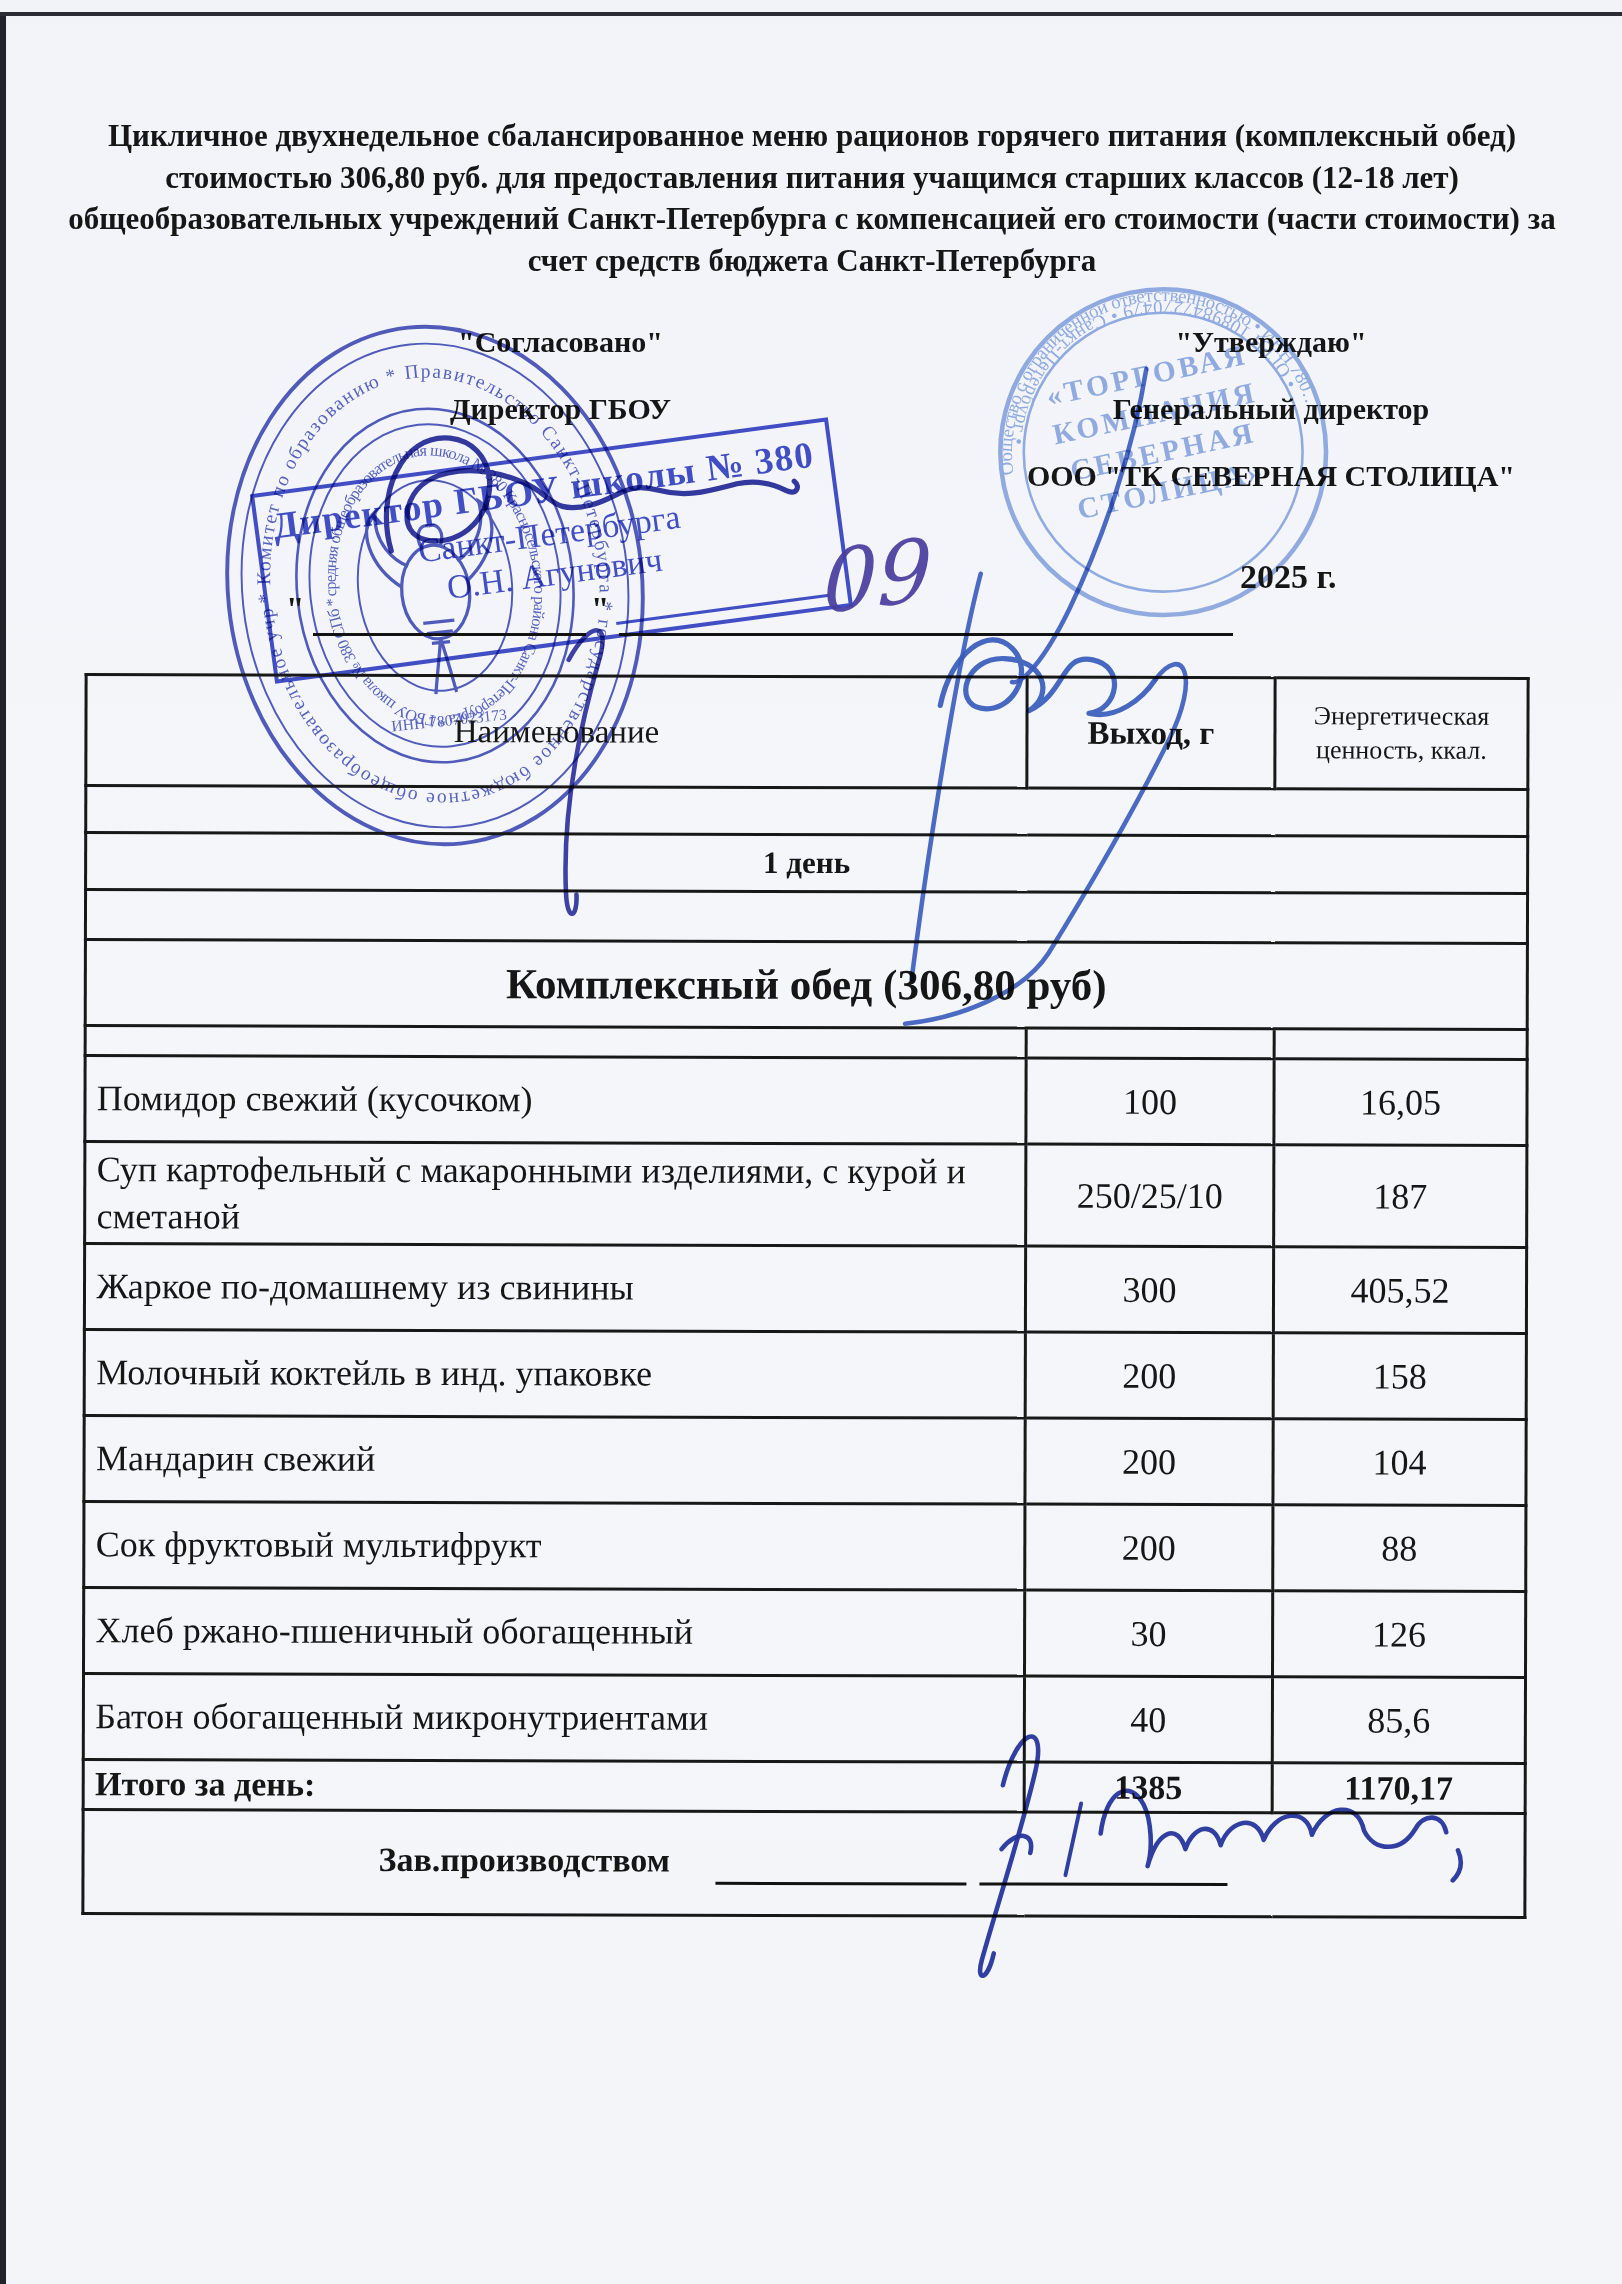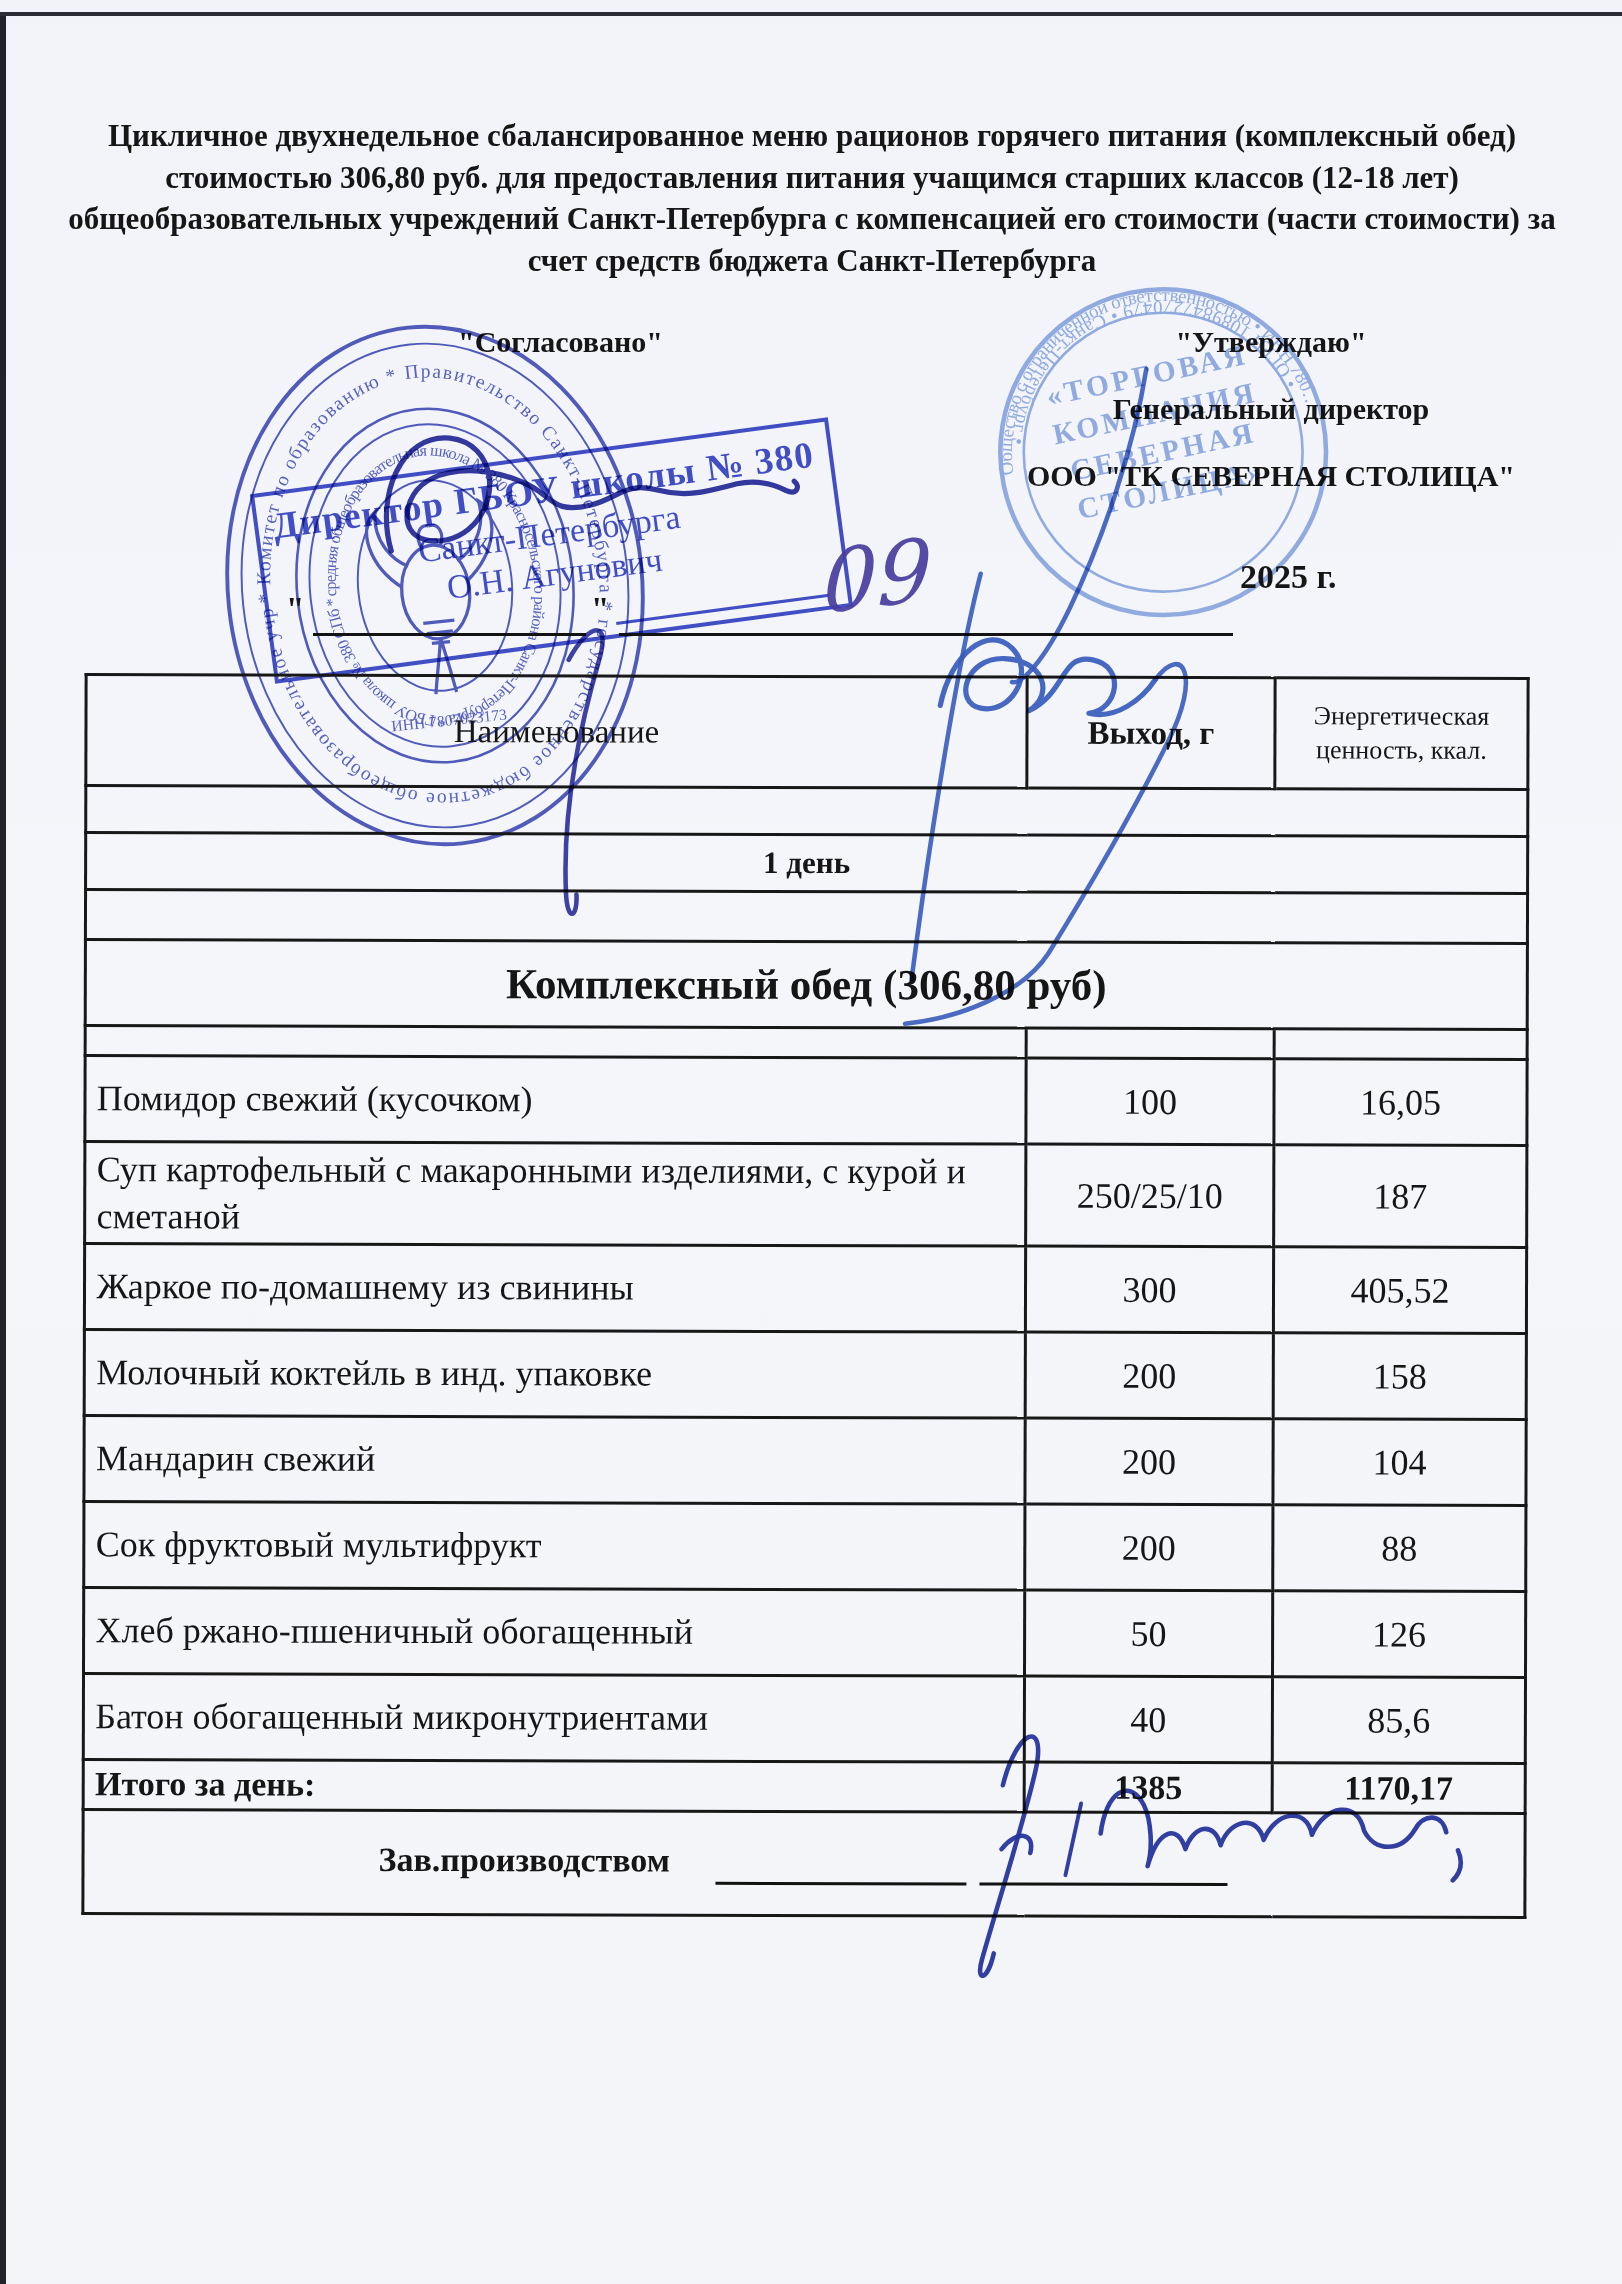--- a/index.html
+++ b/index.html
@@ -80,20 +80,21 @@
 
 <div class="page">
 
   <div class="edge-left"></div>
   <div class="edge-top"></div>
 
   <div class="title">Цикличное двухнедельное сбалансированное меню рационов горячего питания (комплексный обед) стоимостью 306,80 руб. для предоставления питания учащимся старших классов (12-18 лет) общеобразовательных учреждений Санкт-Петербурга с компенсацией его стоимости (части стоимости) за счет средств бюджета Санкт-Петербурга</div>
 
   <div class="ap ap-left">
     <div>"Согласовано"</div>
+    <div>Директор ГБОУ</div>
   </div>
 
   <div class="ap ap-right">
     <div>"Утверждаю"</div>
     <div>Генеральный директор</div>
     <div>ООО "ТК СЕВЕРНАЯ СТОЛИЦА"</div>
   </div>
 
   <svg class="stamp stamp-school" width="456" height="561" viewBox="0 0 700 860">
     <defs>
@@ -213,21 +214,21 @@
       <td class="num-cell">200</td>
       <td class="num-cell">104</td>
     </tr>
     <tr class="r">
       <td class="name-cell">Сок фруктовый мультифрукт</td>
       <td class="num-cell">200</td>
       <td class="num-cell">88</td>
     </tr>
     <tr class="r">
       <td class="name-cell">Хлеб ржано-пшеничный обогащенный</td>
-      <td class="num-cell">50</td>
+      <td class="num-cell">30</td>
       <td class="num-cell">126</td>
     </tr>
     <tr class="r">
       <td class="name-cell">Батон обогащенный микронутриентами</td>
       <td class="num-cell">40</td>
       <td class="num-cell">85,6</td>
     </tr>
 
     <tr class="tot">
       <td class="name-cell">Итого за день:</td>

